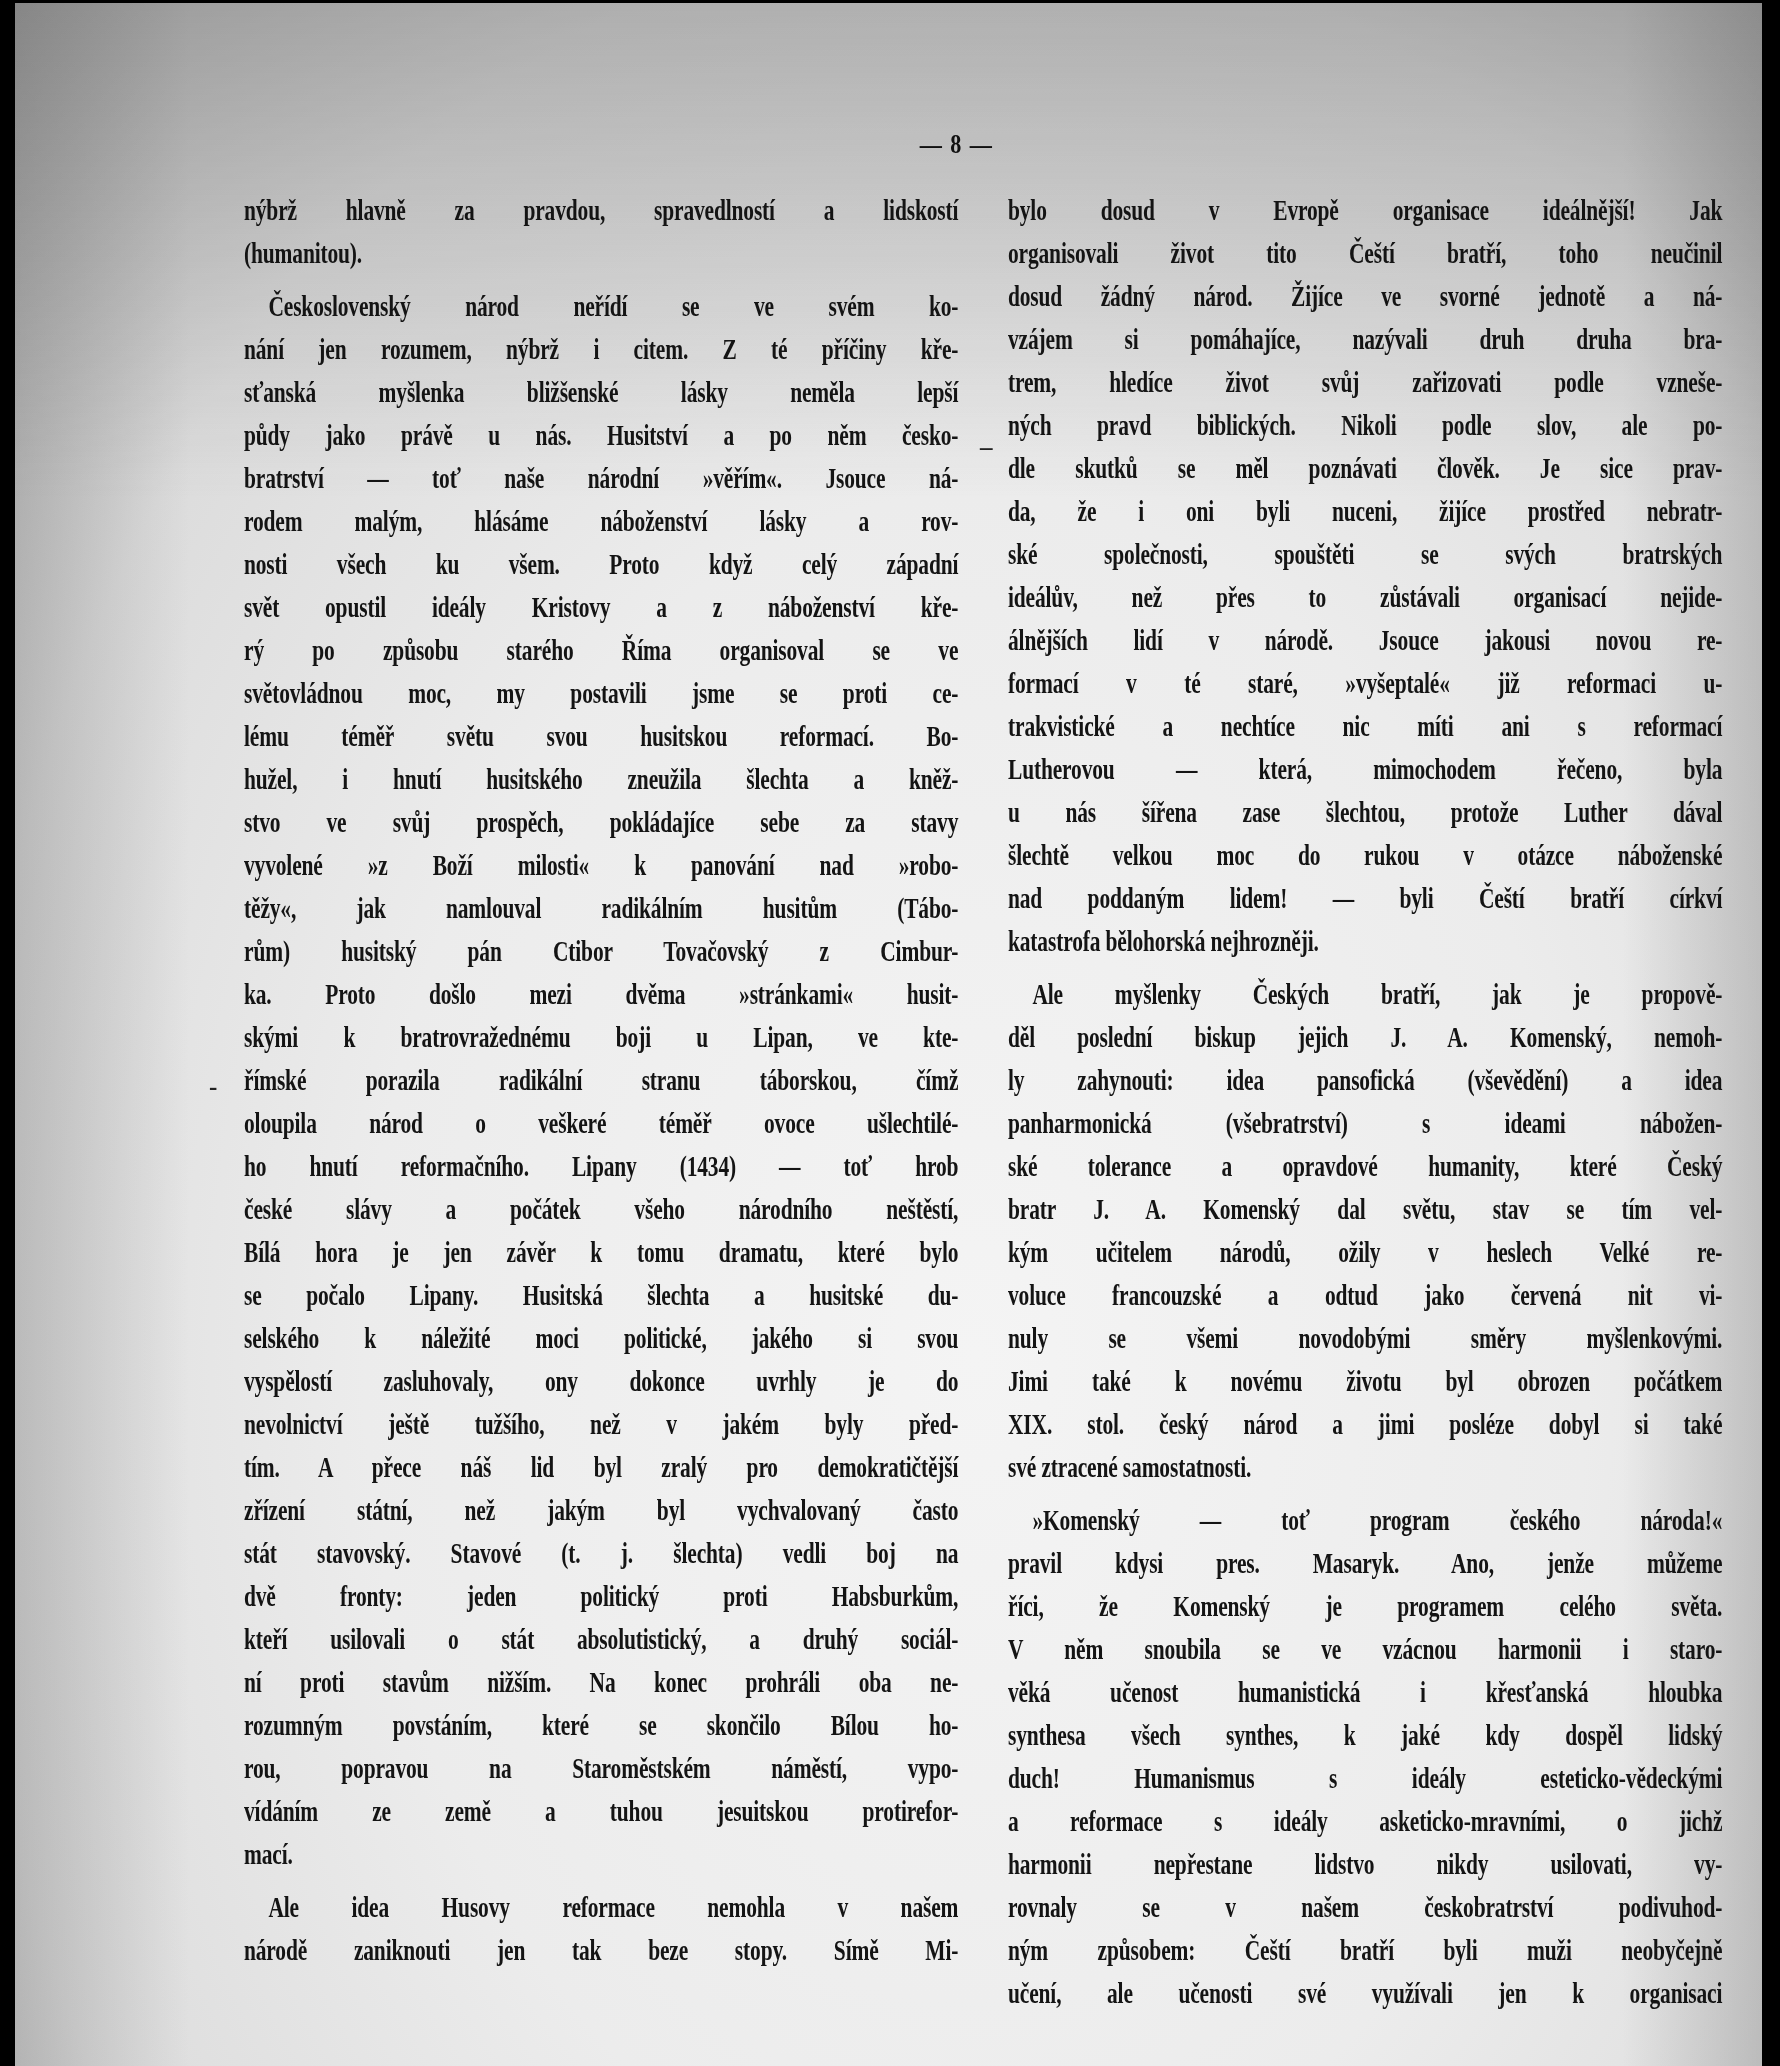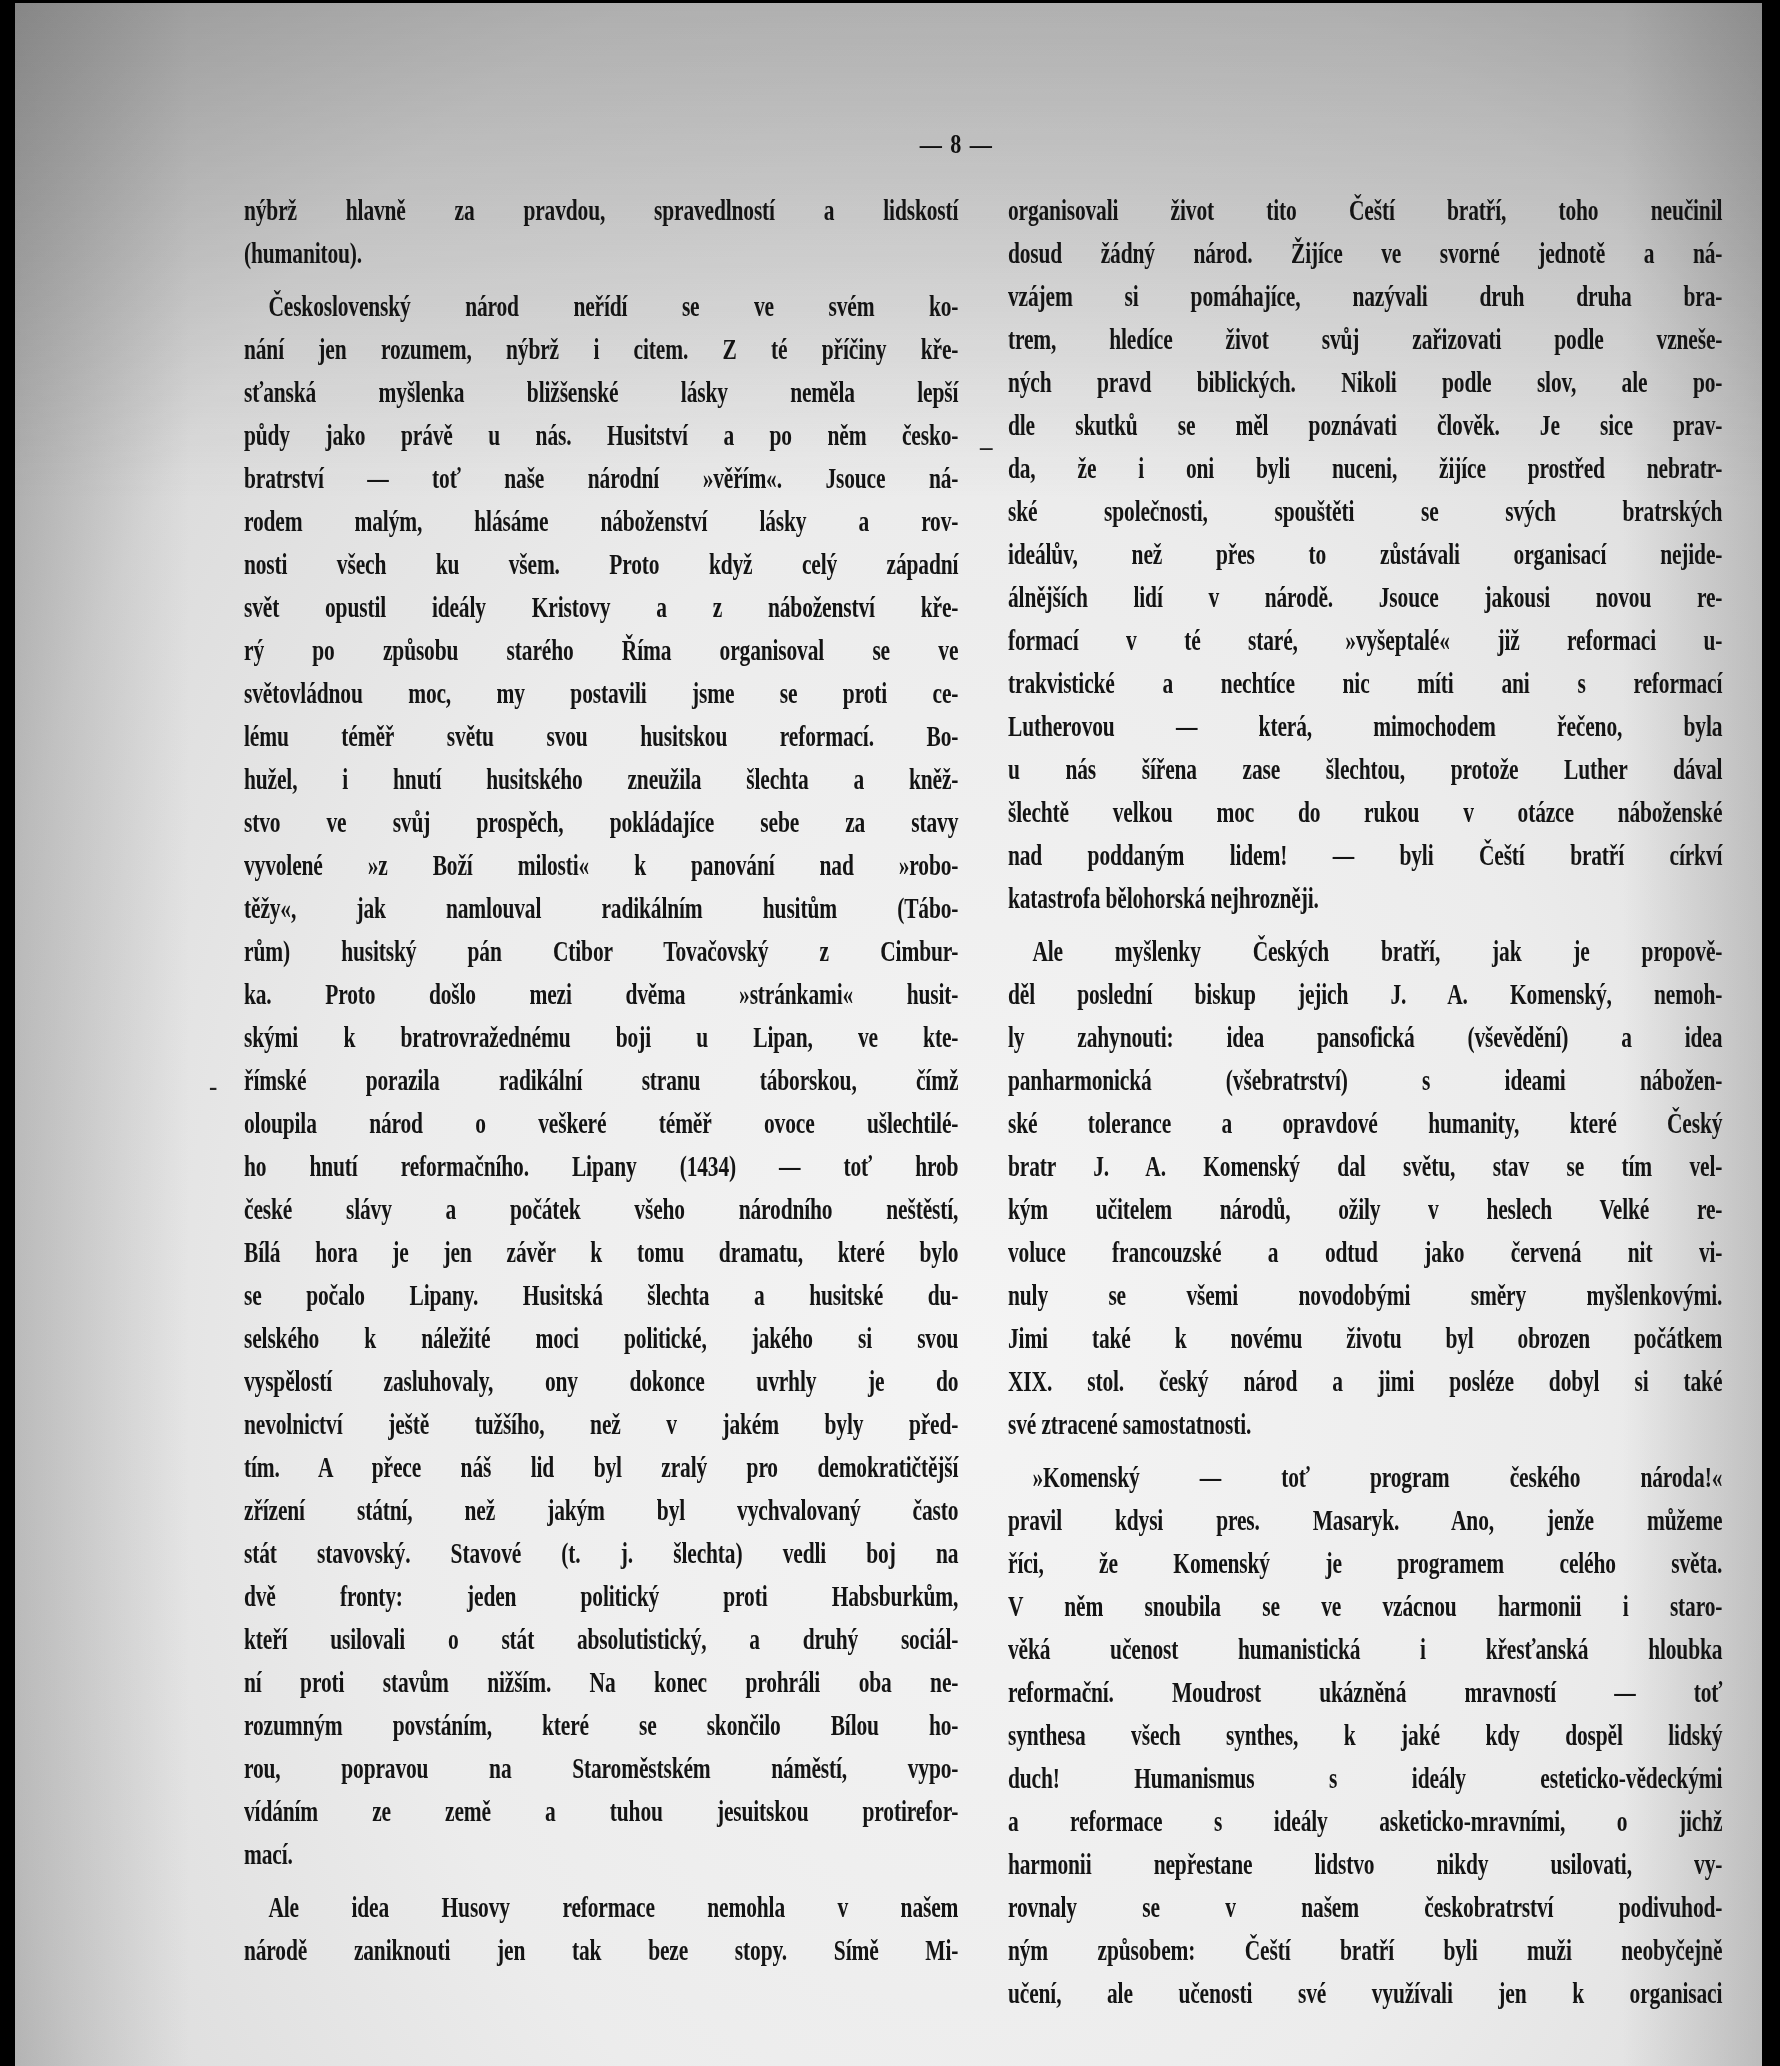--- a/index.html
+++ b/index.html
@@ -137,20 +137,21 @@
         <span class="line last"><span class="txt">mací.</span></span>
       </div>
       <div>
         <span class="para-gap"></span>
         <span class="line indent"><span class="txt">Ale idea Husovy reformace nemohla v našem</span></span>
         <span class="line"><span class="txt">národě zaniknouti jen tak beze stopy. Símě Mi-</span></span>
       </div>
     </div>
   <div class="column col-right" id="col-right">
       <div>
+        <span class="line"><span class="txt">bylo dosud v Evropě organisace ideálnější! Jak</span></span>
         <span class="line"><span class="txt">organisovali život tito Čeští bratří, toho neučinil</span></span>
         <span class="line"><span class="txt">dosud žádný národ. Žijíce ve svorné jednotě a ná-</span></span>
         <span class="line"><span class="txt">vzájem si pomáhajíce, nazývali druh druha bra-</span></span>
         <span class="line"><span class="txt">trem, hledíce život svůj zařizovati podle vzneše-</span></span>
         <span class="line"><span class="txt">ných pravd biblických. Nikoli podle slov, ale po-</span></span>
         <span class="line"><span class="txt">dle skutků se měl poznávati člověk. Je sice prav-</span></span>
         <span class="line"><span class="txt">da, že i oni byli nuceni, žijíce prostřed nebratr-</span></span>
         <span class="line"><span class="txt">ské společnosti, spouštěti se svých bratrských</span></span>
         <span class="line"><span class="txt">ideálův, než přes to zůstávali organisací nejide-</span></span>
         <span class="line"><span class="txt">álnějších lidí v národě. Jsouce jakousi novou re-</span></span>
@@ -177,21 +178,20 @@
         <span class="line"><span class="txt">XIX. stol. český národ a jimi posléze dobyl si také</span></span>
         <span class="line last"><span class="txt">své ztracené samostatnosti.</span></span>
       </div>
       <div>
         <span class="para-gap"></span>
         <span class="line indent"><span class="txt">»Komenský — toť program českého národa!«</span></span>
         <span class="line"><span class="txt">pravil kdysi pres. Masaryk. Ano, jenže můžeme</span></span>
         <span class="line"><span class="txt">říci, že Komenský je programem celého světa.</span></span>
         <span class="line"><span class="txt">V něm snoubila se ve vzácnou harmonii i staro-</span></span>
         <span class="line"><span class="txt">věká učenost humanistická i křesťanská hloubka</span></span>
-        <span class="line"><span class="txt">reformační. Moudrost ukázněná mravností — toť</span></span>
         <span class="line"><span class="txt">synthesa všech synthes, k jaké kdy dospěl lidský</span></span>
         <span class="line"><span class="txt">duch! Humanismus s ideály esteticko-vědeckými</span></span>
         <span class="line"><span class="txt">a reformace s ideály asketicko-mravními, o jichž</span></span>
         <span class="line"><span class="txt">harmonii nepřestane lidstvo nikdy usilovati, vy-</span></span>
         <span class="line"><span class="txt">rovnaly se v našem českobratrství podivuhod-</span></span>
         <span class="line"><span class="txt">ným způsobem: Čeští bratří byli muži neobyčejně</span></span>
         <span class="line"><span class="txt">učení, ale učenosti své využívali jen k organisaci</span></span>
       </div>
     </div>
 

